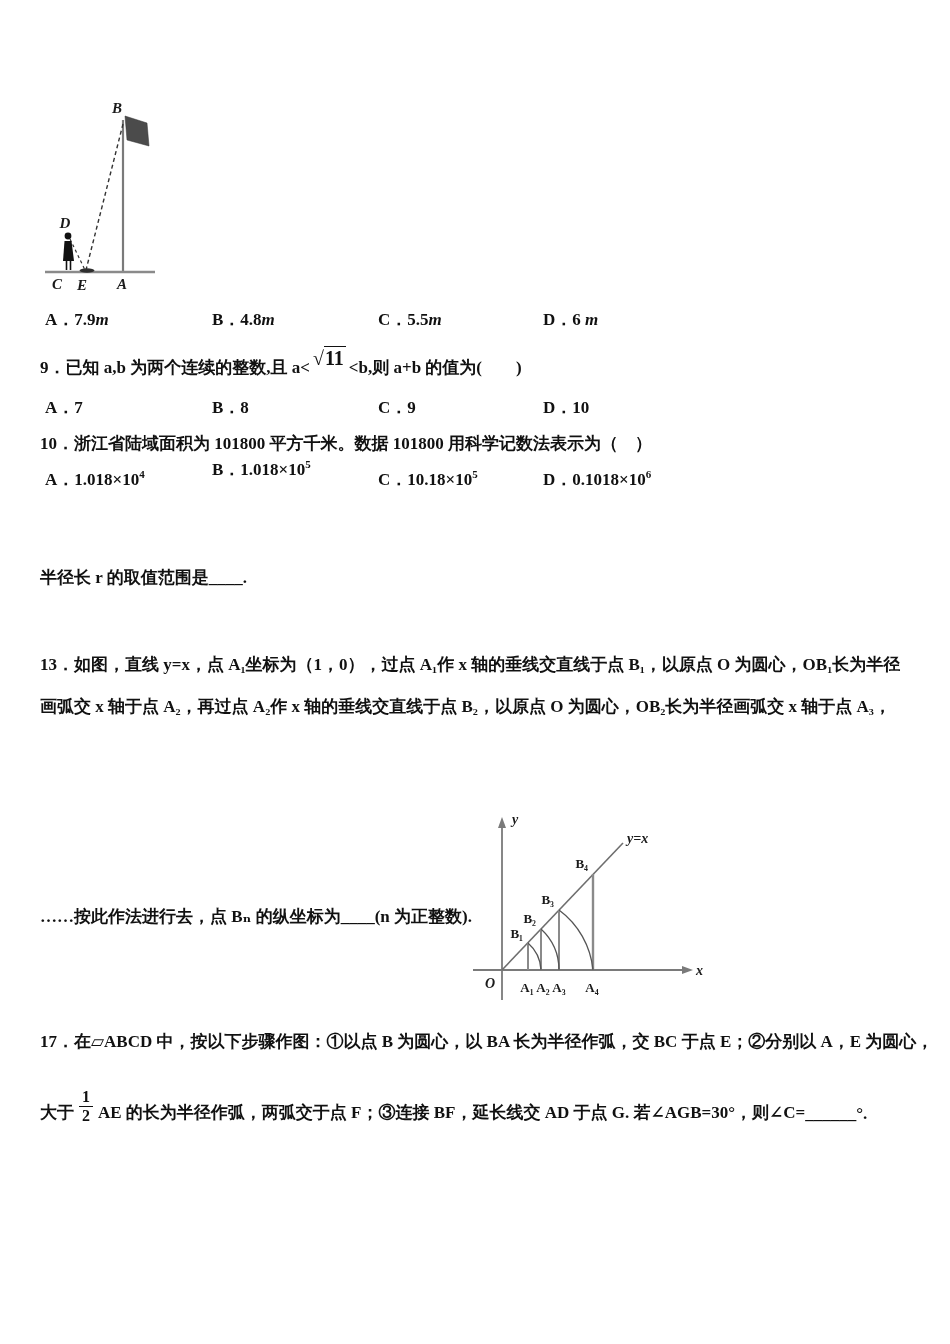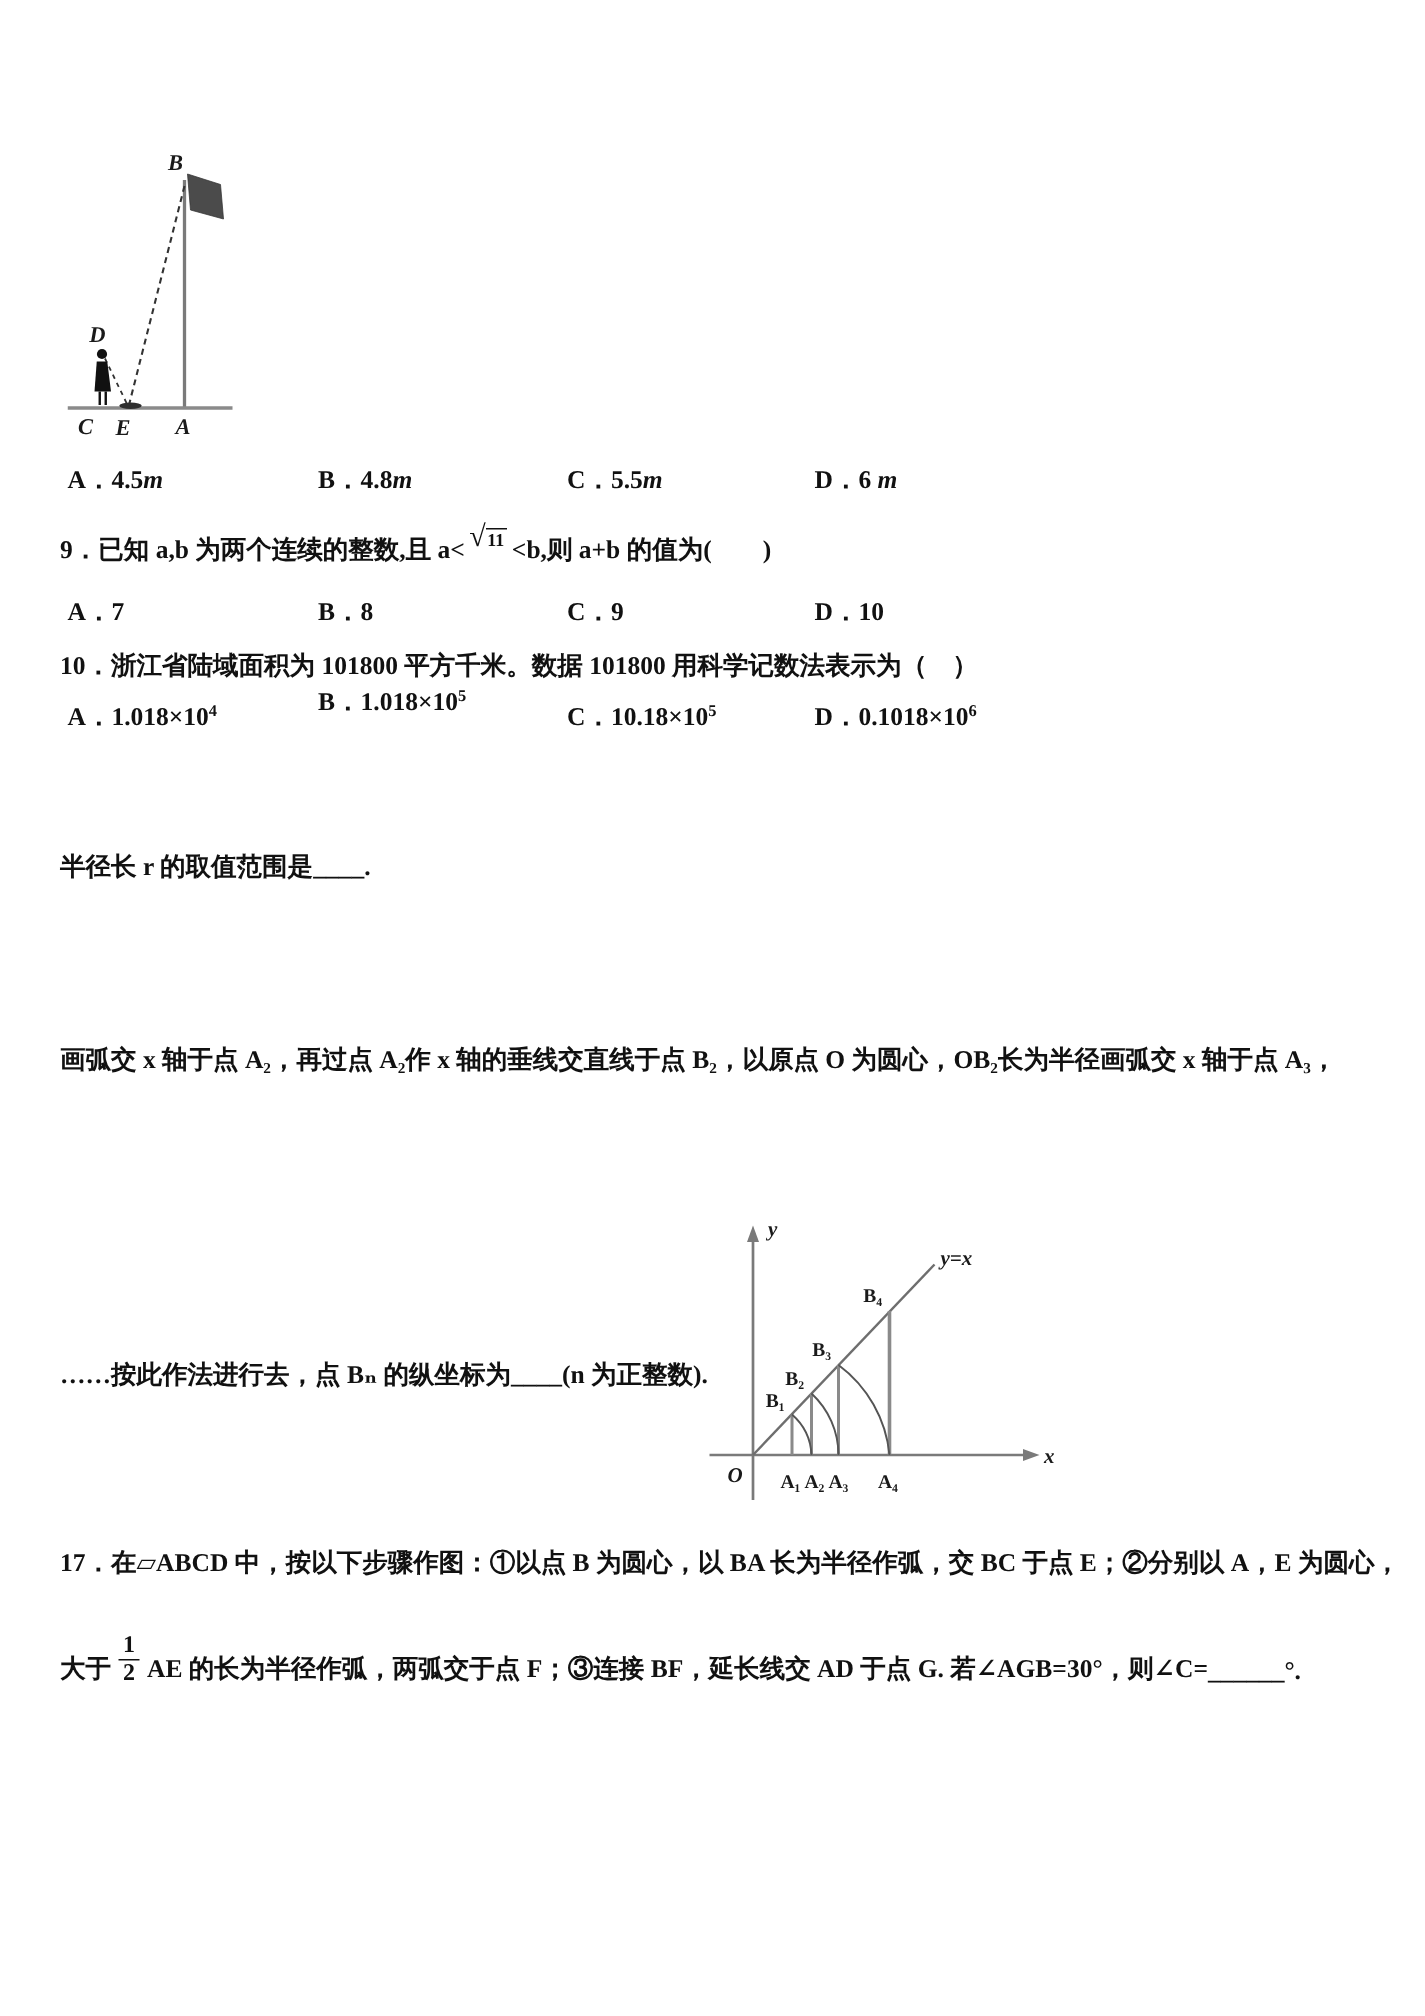--- a/index.html
+++ b/index.html
@@ -7,21 +7,21 @@
     position:relative;width:950px;height:1344px;background:#ffffff;
     font-family:"Liberation Serif","DejaVu Serif",serif;
     font-weight:bold;color:#111111;overflow:hidden;
   }
   .abs{position:absolute;white-space:nowrap;font-size:17px;line-height:1.3;}
   .opt{position:absolute;white-space:nowrap;font-size:17px;line-height:1.3;}
   .unit{font-style:italic;}
   sup{font-size:11px;font-weight:bold;}
   .radical{display:inline-block;position:relative;top:-8px;line-height:1;margin:0 3px;}
   .rsign{font-size:20px;}
-  .rbody{border-top:1.7px solid #111;padding:0 2px 0 1px;font-size:12px;}
+  .rbody{border-top:1.7px solid #111;padding:0 2px 0 1px;font-size:20px;}
   .frac{display:inline-flex;flex-direction:column;align-items:center;line-height:1.1;font-size:16px;margin:0 5px;}
   .frac .den{border-top:1.7px solid #111;padding:0 3px;}
   .flexline{position:absolute;display:flex;align-items:flex-end;white-space:nowrap;font-size:17px;}
   svg text{font-family:"Liberation Serif","DejaVu Serif",serif;font-weight:bold;fill:#1a1a1a;}
 </style>
 </head>
 <body>
 
 <div class="page">
 
@@ -38,21 +38,21 @@
       <line x1="25.5" y1="161" x2="25.5" y2="170" stroke="#111" stroke-width="1.6"></line>
     </g>
     <ellipse cx="42" cy="170.5" rx="7.5" ry="2.2" fill="#2e2e2e"></ellipse>
     <text x="72" y="13" font-size="15" font-style="italic" text-anchor="middle">B</text>
     <text x="20" y="128" font-size="15" font-style="italic" text-anchor="middle">D</text>
     <text x="12" y="189" font-size="15" font-style="italic" text-anchor="middle">C</text>
     <text x="37" y="190" font-size="15" font-style="italic" text-anchor="middle">E</text>
     <text x="77" y="189" font-size="15" font-style="italic" text-anchor="middle">A</text>
   </svg>
 
-  <span class="opt" style="left:45px;top:309px"><span>A．</span><span>4.5</span><span class="unit">m</span></span>
+  <span class="opt" style="left:45px;top:309px"><span>A．</span><span>7.9</span><span class="unit">m</span></span>
   <span class="opt" style="left:212px;top:309px"><span>B．</span><span>4.8</span><span class="unit">m</span></span>
   <span class="opt" style="left:378px;top:309px"><span>C．</span><span>5.5</span><span class="unit">m</span></span>
   <span class="opt" style="left:543px;top:309px"><span>D．</span><span>6 </span><span class="unit">m</span></span>
 
   <div class="abs" style="left:40px;top:356px">
     <span>9．已知 a,b 为两个连续的整数,且 a&lt;</span><span class="radical"><span class="rsign">√</span><span class="rbody">11</span></span><span>&lt;b,则 a+b 的值为(　　)</span>
   </div>
 
   <span class="opt" style="left:45px;top:397px"><span>A．</span><span>7</span></span>
   <span class="opt" style="left:212px;top:397px"><span>B．</span><span>8</span></span>
@@ -65,20 +65,21 @@
   <span class="opt" style="left:212px;top:457px"><span>B．</span><span>1.018×10</span><sup>5</sup></span>
   <span class="opt" style="left:378px;top:467px"><span>C．</span><span>10.18×10</span><sup>5</sup></span>
   <span class="opt" style="left:543px;top:467px"><span>D．</span><span>0.1018×10</span><sup>6</sup></span>
 
 
   <div class="abs" style="left:40px;top:567px">
     <span>半径长 r 的取值范围是</span><span>____</span><span>.</span>
   </div>
 
 
+  <div class="abs" style="left:40px;top:654px">13．如图，直线 y=x，点 A₁坐标为（1，0），过点 A₁作 x 轴的垂线交直线于点 B₁，以原点 O 为圆心，OB₁长为半径</div>
   <div class="abs" style="left:40px;top:696px">画弧交 x 轴于点 A₂，再过点 A₂作 x 轴的垂线交直线于点 B₂，以原点 O 为圆心，OB₂长为半径画弧交 x 轴于点 A₃，</div>
 
   <svg style="position:absolute;left:470px;top:810px;" width="240" height="195" viewBox="0 0 240 195">
     <line x1="32" y1="14" x2="32" y2="190" stroke="#7a7a7a" stroke-width="1.8"></line>
     <polygon points="32,7 28,18 36,18" fill="#7a7a7a"></polygon>
     <line x1="3" y1="160" x2="216" y2="160" stroke="#7a7a7a" stroke-width="1.8"></line>
     <polygon points="223,160 212,156 212,164" fill="#7a7a7a"></polygon>
     <line x1="32" y1="160" x2="153" y2="33" stroke="#6e6e6e" stroke-width="1.6"></line>
     <line x1="58" y1="160" x2="58" y2="133" stroke="#8a8a8a" stroke-width="2"></line>
     <line x1="71" y1="160" x2="71" y2="119" stroke="#8a8a8a" stroke-width="2"></line>

